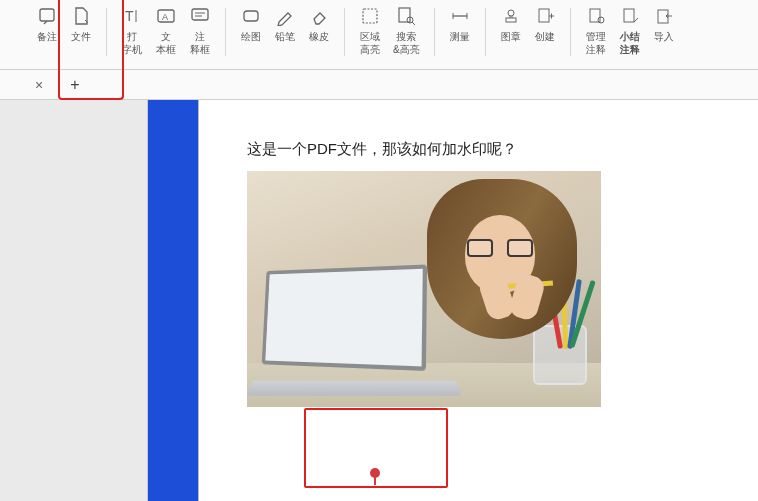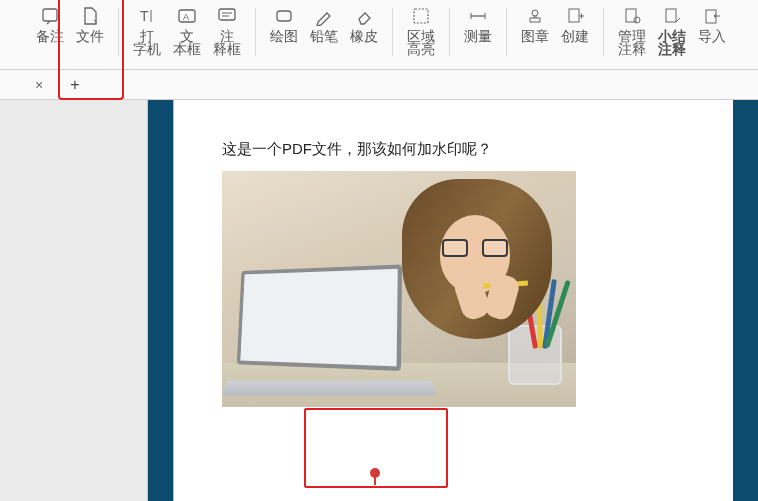--- a/index.html
+++ b/index.html
@@ -30,21 +30,21 @@
     min-width: 34px;
   }
   .ribbon-item .icon-wrap {
     height: 24px;
     display: flex;
     align-items: center;
     justify-content: center;
   }
   .ribbon-item .label {
     margin-top: 2px;
-    font-size: 14px;
+    font-size: 10px;
     line-height: 13px;
     text-align: center;
     color: #555;
   }
   .ribbon-sep {
     width: 1px;
     height: 48px;
     background: #d8d8d8;
     margin: 6px 8px 0 8px;
   }
@@ -72,25 +72,25 @@
     display:flex;
     height: calc(501px - 70px - 30px);
   }
   .thumb-panel {
     width: 148px;
     background: #eaeaea;
     border-right: 1px solid #c8c8c8;
   }
   .doc-area {
     flex:1;
-    background: #0c4a6e;
+    background: #1d4ed8;
     position: relative;
     overflow:hidden;
     display:flex;
-    justify-content:center;
+    justify-content:flex-end;
   }
   .page {
     margin-left: 0;
     margin-top: 0;
     width: 560px;
     height: 800px;
     background: #fff;
     border-left: 1px solid #bbb;
     padding: 40px 48px;
     position:relative;
@@ -237,20 +237,31 @@
   </div>
   <div class="ribbon-sep"></div>
   <div class="ribbon-item">
     <span class="icon-wrap">
       <svg width="20" height="20">
           <rect x="3" y="3" width="14" height="14" rx="1" fill="none" stroke="#666" stroke-width="1.2" stroke-dasharray="2 1.5"></rect>
         </svg>
     </span>
     <span class="label" style="white-space:pre;">区域
 高亮</span>
+  </div>
+  <div class="ribbon-item">
+    <span class="icon-wrap">
+      <svg width="20" height="20">
+          <rect x="3" y="2" width="11" height="14" fill="none" stroke="#666" stroke-width="1.2"></rect>
+          <circle cx="14" cy="14" r="3" fill="none" stroke="#666"></circle>
+          <line x1="16" y1="16" x2="19" y2="19" stroke="#666"></line>
+        </svg>
+    </span>
+    <span class="label" style="white-space:pre;">搜索
+&amp;高亮</span>
   </div>
   <div class="ribbon-sep"></div>
   <div class="ribbon-item">
     <span class="icon-wrap">
       <svg width="20" height="20">
           <line x1="3" y1="10" x2="17" y2="10" stroke="#666" stroke-width="1.3"></line>
           <line x1="3" y1="7" x2="3" y2="13" stroke="#666"></line>
           <line x1="17" y1="7" x2="17" y2="13" stroke="#666"></line>
         </svg>
     </span>

